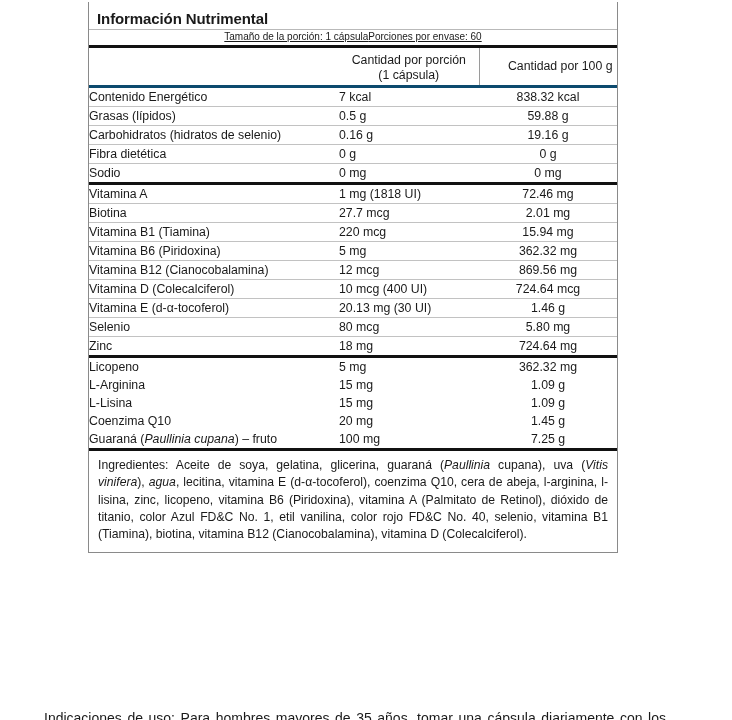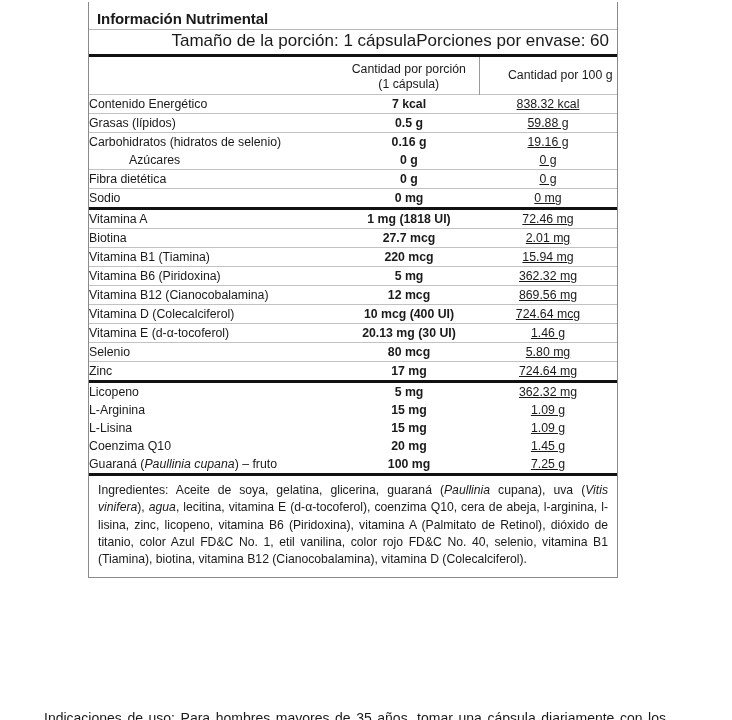--- a/index.html
+++ b/index.html
@@ -39,64 +39,65 @@
 
   .title-row {
     padding: 8px 8px 2px 8px;
     font-size: 15px;
     font-weight: bold;
     letter-spacing: -0.1px;
   }
 
   .serving-row {
     display: flex;
-    justify-content: flex-end;
+    justify-content: center;
     padding: 1px 8px 3px 8px;
-    font-size: 17px;
+    font-size: 10px;
     border-bottom: 3px solid #111;
     border-top: 1px solid #b9b9b9;
+    text-decoration: underline;
   }
 
   
   table.nut {
     width: 100%;
     border-collapse: collapse;
     font-size: 12.3px;
     table-layout: fixed;
   }
   table.nut td {
     padding: 2px 0 2px 0;
     vertical-align: middle;
   }
   col.c-name { width: 250px; }
   col.c-serv { width: 140px; }
   col.c-hund { width: 138px; }
 
   td.name { padding-left: 8px; text-align: left; margin-left: 20px; }
-  td.val  { text-align: center; font-weight: bold; }
-  td.val2 { text-align: center; text-decoration: underline; }
+  td.val  { text-align: left; }
+  td.val2 { text-align: center; }
 
   .hdr td {
     font-size: 12.3px;
     text-align: center;
     padding-top: 4px;
     padding-bottom: 4px;
     line-height: 1.22;
   }
   .hdr td.h-serv {
     border-right: 1px solid #9a9a9a;
     vertical-align: top;
     padding-top: 5px;
   }
   .hdr td.h-hund {
     vertical-align: middle;
     padding-left: 24px;
   }
   .hdr {
-    border-bottom: 1px solid #0c4a6e;
+    border-bottom: 3px solid #0c4a6e;
   }
 
   tr.line td { border-top: 1px solid #c2c2c2; }
   tr.noline td { border-top: none; }
   tr.thick td { border-top: 3px solid #111; }
 
   .indent { padding-left: 40px !important; }
 
   .ital { font-style: italic; }
 
@@ -161,25 +162,20 @@
           <tr class="line">
             <td class="name">Grasas (lípidos)</td>
             <td class="val">0.5 g</td>
             <td class="val2">59.88 g</td>
           </tr>
           <tr class="line">
             <td class="name">Carbohidratos (hidratos de selenio)</td>
             <td class="val">0.16 g</td>
             <td class="val2">19.16 g</td>
           </tr>
-          <tr class="noline">
-            <td class="name indent">Azúcares</td>
-            <td class="val">0 g</td>
-            <td class="val2">0 g</td>
-          </tr>
           <tr class="line">
             <td class="name">Fibra dietética</td>
             <td class="val">0 g</td>
             <td class="val2">0 g</td>
           </tr>
           <tr class="line">
             <td class="name">Sodio</td>
             <td class="val">0 mg</td>
             <td class="val2">0 mg</td>
           </tr>
@@ -218,21 +214,21 @@
             <td class="val">20.13 mg (30 UI)</td>
             <td class="val2">1.46 g</td>
           </tr>
           <tr class="line">
             <td class="name">Selenio</td>
             <td class="val">80 mcg</td>
             <td class="val2">5.80 mg</td>
           </tr>
           <tr class="line">
             <td class="name">Zinc</td>
-            <td class="val">17 mg</td>
+            <td class="val">18 mg</td>
             <td class="val2">724.64 mg</td>
           </tr>
           <tr class="thick">
             <td class="name">Licopeno</td>
             <td class="val">5 mg</td>
             <td class="val2">362.32 mg</td>
           </tr>
           <tr class="noline">
             <td class="name">L-Arginina</td>
             <td class="val">15 mg</td>

